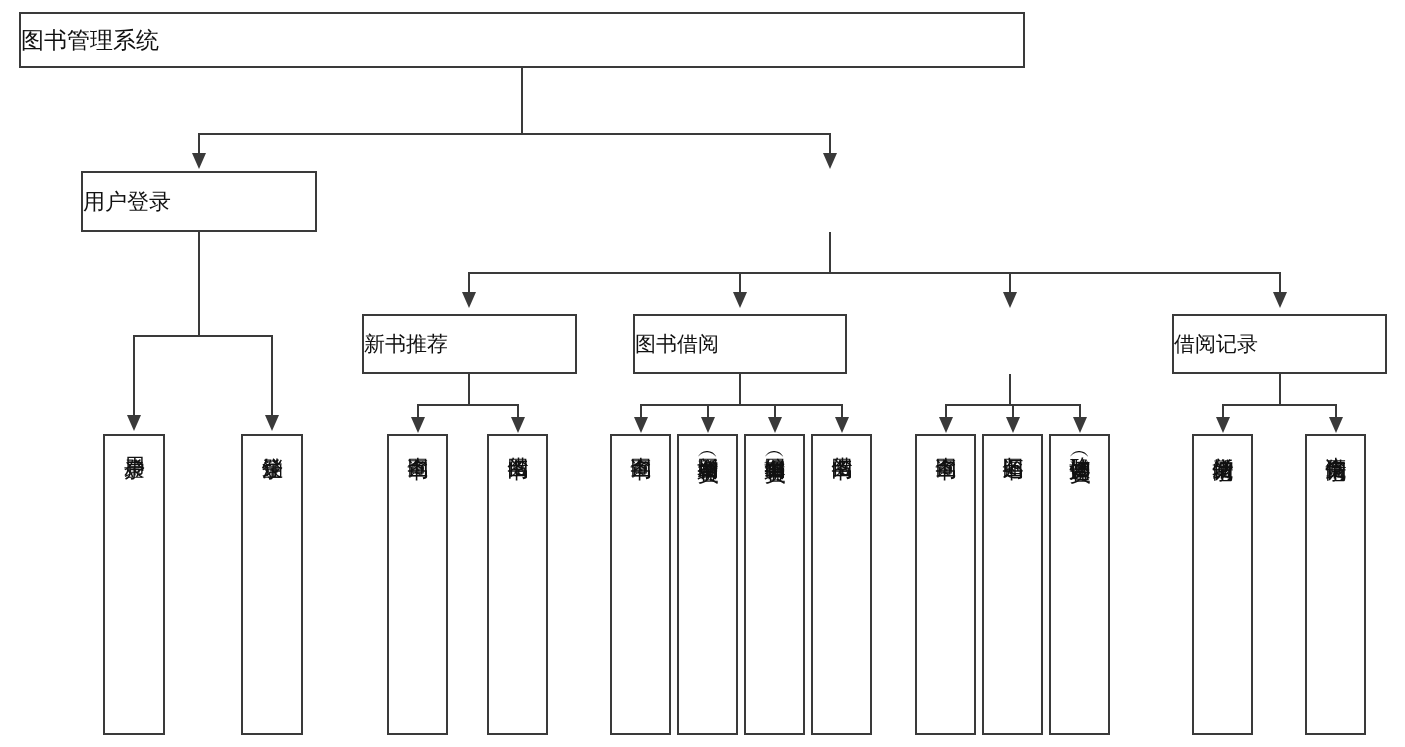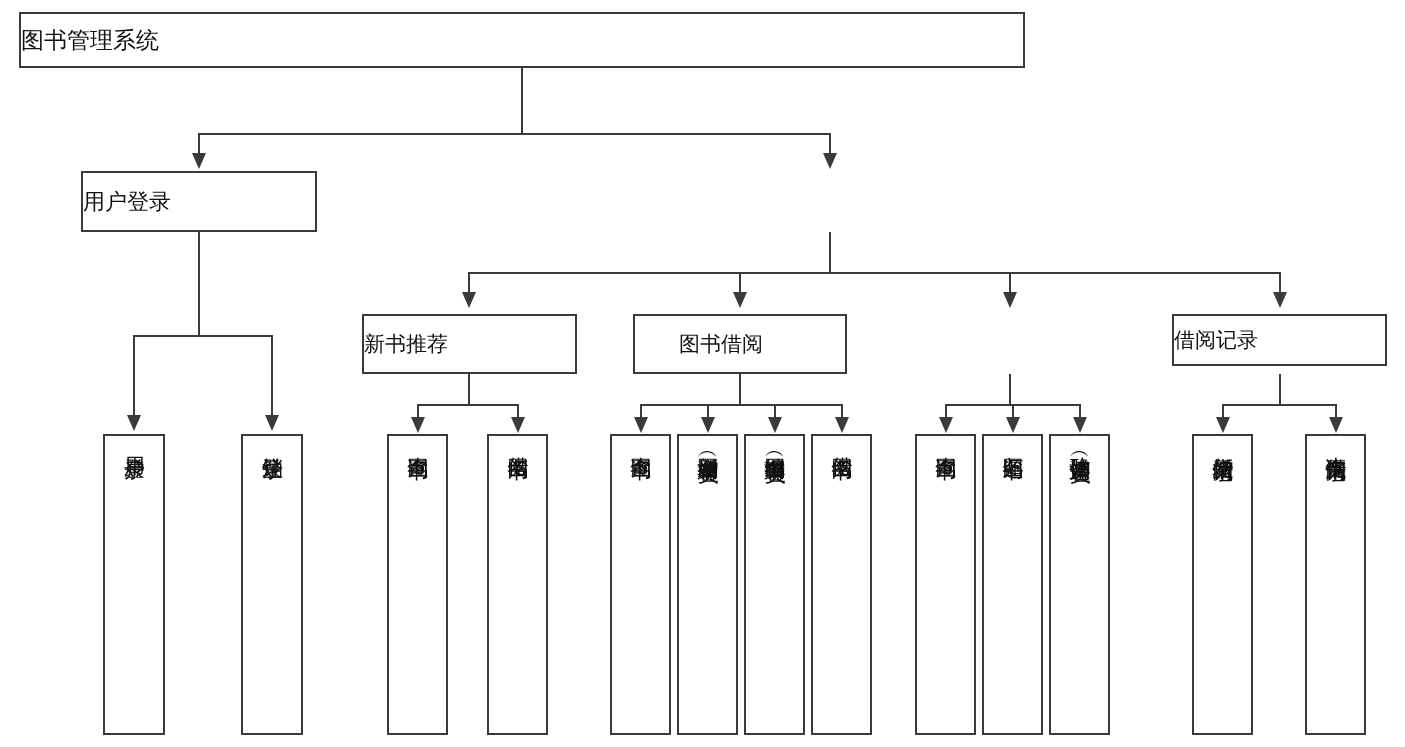--- a/index.html
+++ b/index.html
@@ -129,24 +129,24 @@
   <div class="vline" style="left:739px; top:272px; height:22px;"></div>
   <div class="arrow" style="left:733px; top:292px;"></div>
   <div class="vline" style="left:1009px; top:272px; height:22px;"></div>
   <div class="arrow" style="left:1003px; top:292px;"></div>
   <div class="vline" style="left:1279px; top:272px; height:22px;"></div>
   <div class="arrow" style="left:1273px; top:292px;"></div>
 
   <div class="node lvl2" style="left:362px; top:314px; width:215px; height:60px;">
     <span>新书推荐</span>
   </div>
-  <div class="node lvl2" style="left:633px; top:314px; width:214px; height:60px;padding-left:44px;">
+  <div class="node lvl2" style="left:633px; top:314px; width:214px; height:60px;">
     <span>图书借阅</span>
   </div>
-  <div class="node lvl2" style="left:1172px; top:314px; width:215px; height:52px;font-family:Liberation Mono, monospace;">
+  <div class="node lvl2" style="left:1172px; top:314px; width:215px; height:60px;font-family:Liberation Mono, monospace;">
     <span>借阅记录</span>
   </div>
 
   <div class="vline" style="left:468px; top:374px; height:31px;"></div>
   <div class="hline" style="left:417px; top:404px; width:102px;"></div>
   <div class="vline" style="left:417px; top:404px; height:15px;"></div>
   <div class="arrow" style="left:411px; top:417px;"></div>
   <div class="vline" style="left:517px; top:404px; height:15px;"></div>
   <div class="arrow" style="left:511px; top:417px;"></div>
 

